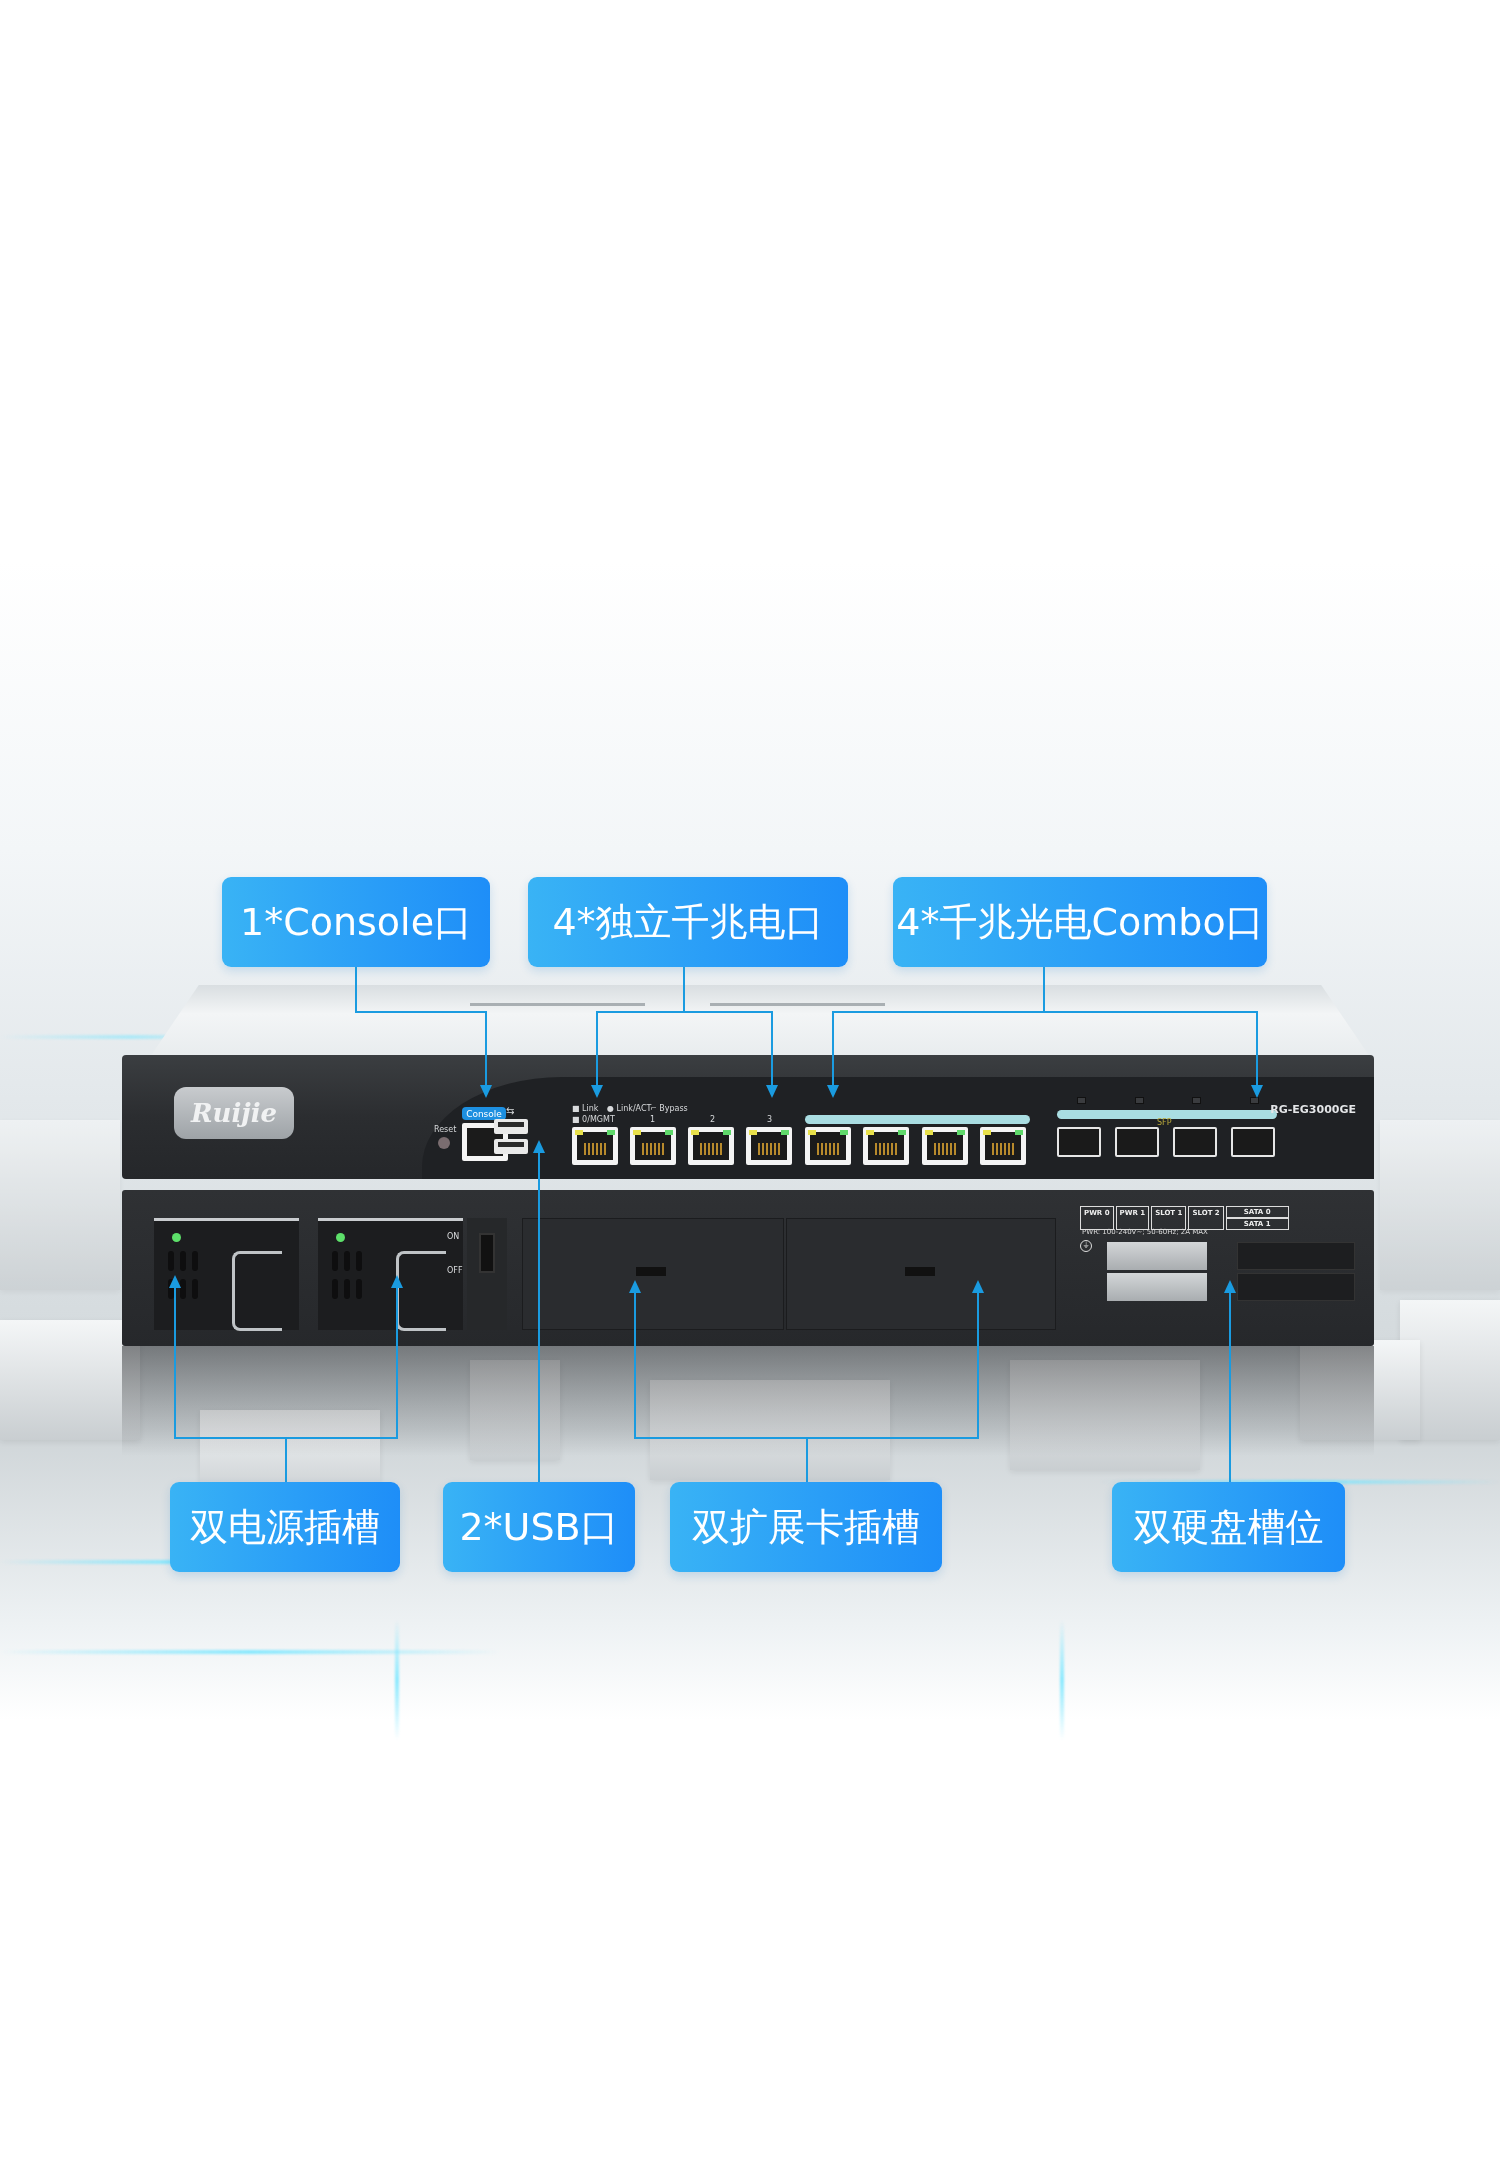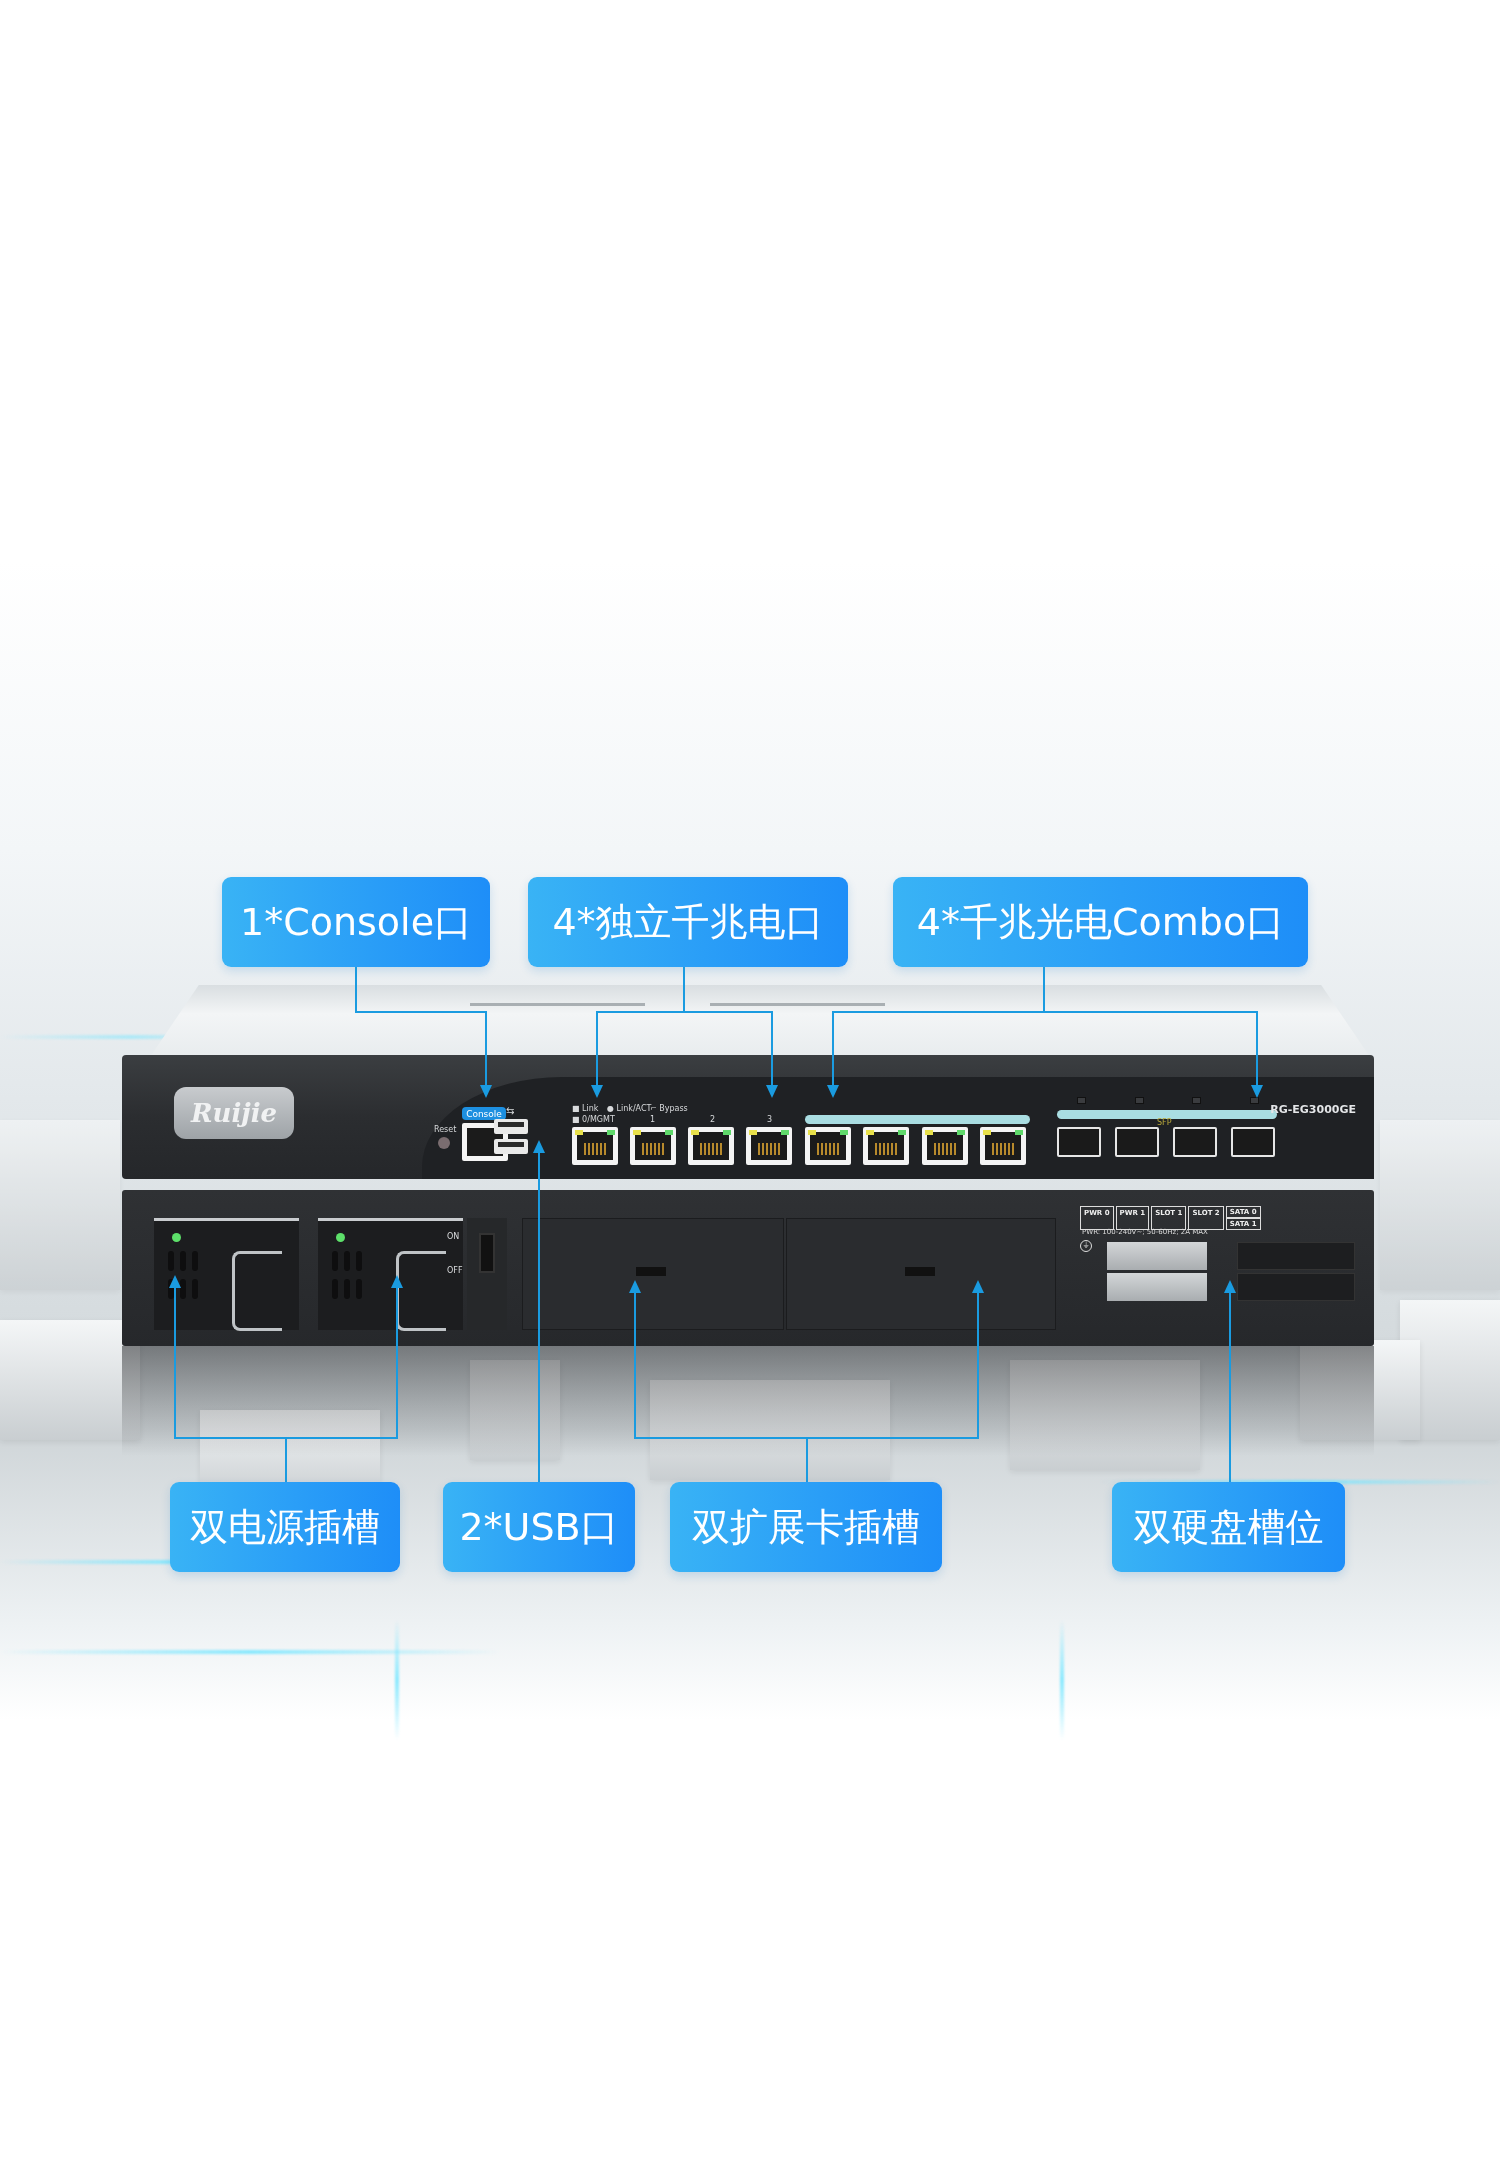--- a/index.html
+++ b/index.html
@@ -128,21 +128,21 @@
     position: absolute; left: 345px; top: 28px; width: 40px; height: 112px; background: #26282a;
   }
   .switch-rocker { position: absolute; left: 12px; top: 15px; width: 16px; height: 40px; background: #111; border: 2px solid #333; }
   .exp-slot { position: absolute; top: 28px; height: 112px; background: #2a2c2f; border: 1px solid #1b1c1e; }
   .slot-latch { position: absolute; width: 30px; height: 9px; background: #111; }
   .rear-labels {
     position: absolute; left: 958px; top: 16px; display: flex; gap: 2px;
   }
   .rl { border: 1px solid #ddd; color: #eee; font-size: 7px; padding: 2px 3px; font-weight: bold; white-space: nowrap; }
   .rl-stack { display: flex; flex-direction: column; }
-  .rl-stack .rl { padding: 1px 3px; }
+  .rl-stack .rl { padding: 1px 17px; }
   .pwr-spec { position: absolute; left: 960px; top: 38px; color: #ddd; font-size: 7px; white-space: nowrap; }
   .ground-icon {
     position: absolute; left: 958px; top: 50px; width: 12px; height: 12px; border: 1.5px solid #ddd; border-radius: 50%;
     color: #ddd; font-size: 8px; line-height: 9px; text-align: center;
   }
   .hdd {
     position: absolute; left: 985px; width: 100px; height: 28px; background: linear-gradient(180deg, #d3d6d8, #a9adb0);
   }
   .hdd-bay-dark { position: absolute; left: 1115px; width: 118px; height: 28px; background: #1d1e20; border: 1px solid #333; }
 
@@ -167,21 +167,21 @@
   <div class="glow-line" style="left:0;top:1000px;width:360px;"></div>
   <div class="glow-line" style="left:1100px;top:920px;width:400px;"></div>
   <div class="glow-line" style="left:0;top:1090px;width:500px;"></div>
   <div class="glow-line" style="left:0;top:475px;width:260px;opacity:0.6"></div>
   <div class="glow-vline" style="left:395px;top:1060px;height:120px;"></div>
   <div class="glow-vline" style="left:1060px;top:1060px;height:120px;"></div>
 </div>
 
 <div class="callout" style="left:222px;top:877px;width:268px;">1*Console口</div>
 <div class="callout" style="left:528px;top:877px;width:320px;">4*独立千兆电口</div>
-<div class="callout" style="left:893px;top:877px;width:415px;">4*千兆光电Combo口</div>
+<div class="callout" style="left:893px;top:877px;width:374px;">4*千兆光电Combo口</div>
 
 <div class="top-surface">
   <div class="top-mark" style="left:320px;top:18px;width:175px;"></div>
   <div class="top-mark" style="left:560px;top:18px;width:175px;"></div>
 </div>
 
 <div class="front">
   <div class="front-wave"></div>
   <div class="logo-badge">Ruijie</div>
 

